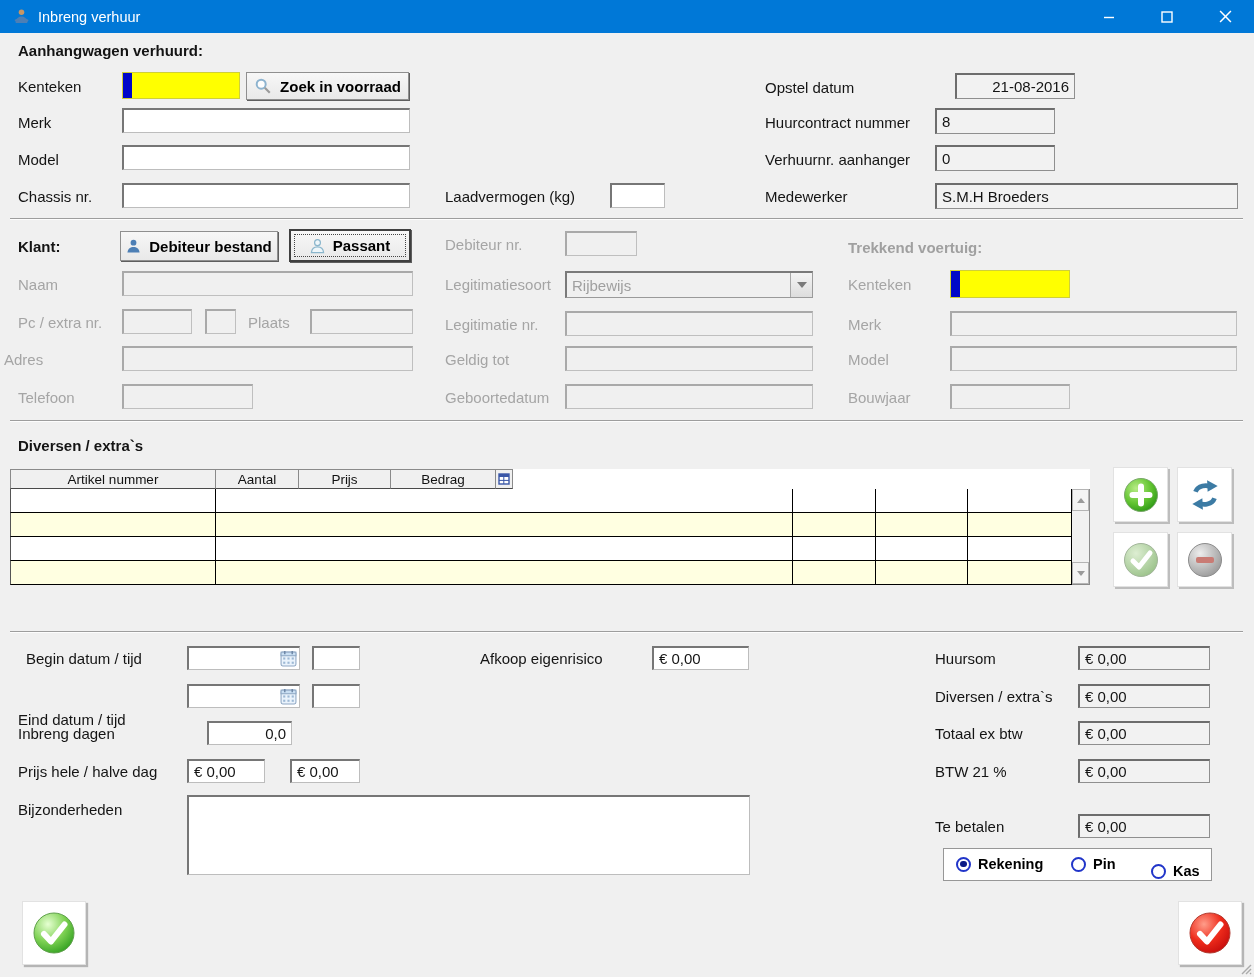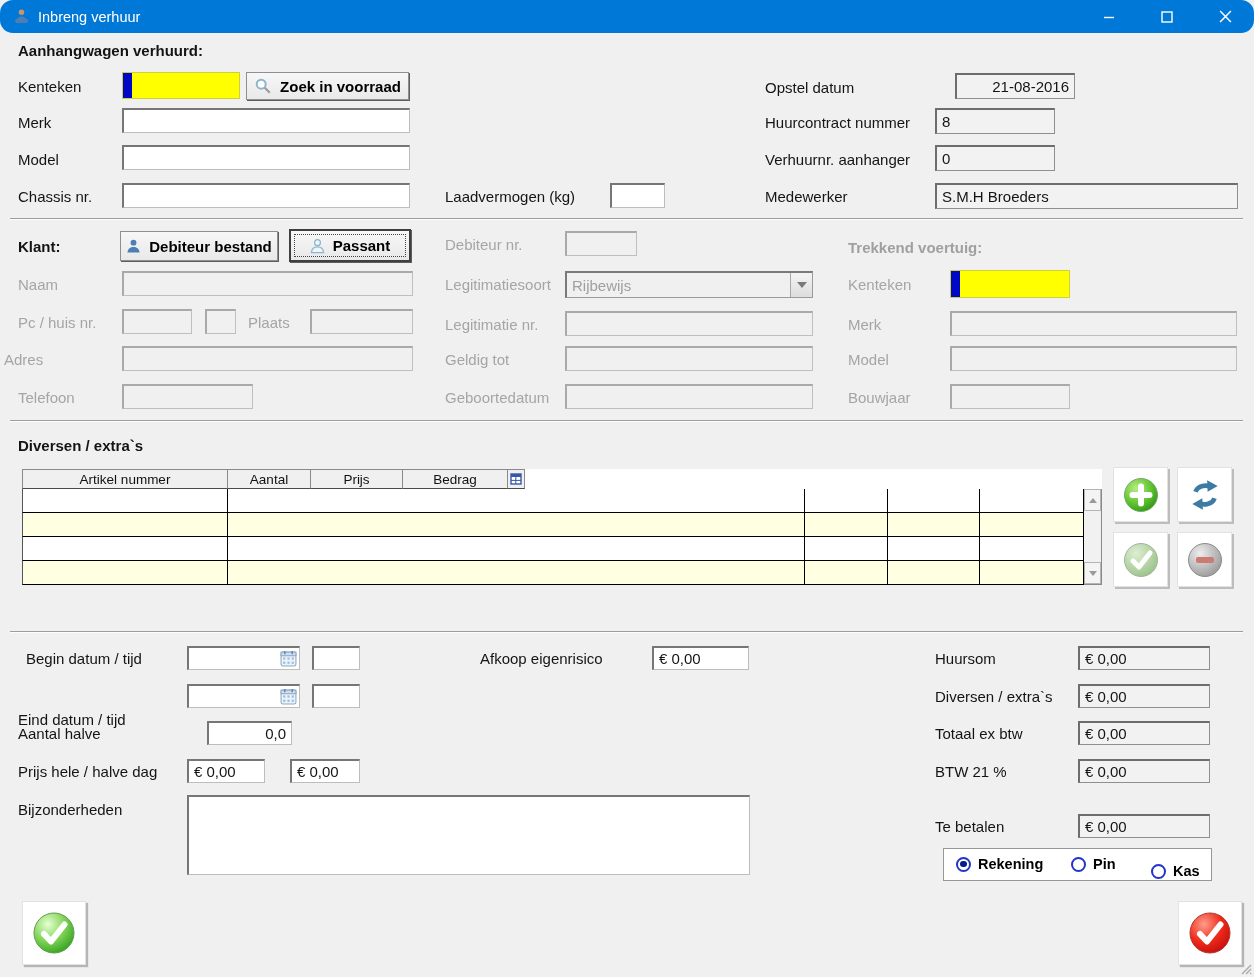--- a/index.html
+++ b/index.html
@@ -2,21 +2,21 @@
 <html><head>
 <meta charset="utf-8">
 <style>
   * { margin:0; padding:0; }
   html,body { background:#c8c8c8; }
   .win {
     position:relative; width:1254px; height:977px; background:#f0f0f0;
     font-family:"Liberation Sans", sans-serif; overflow:hidden;
   }
   
-  .titlebar { position:absolute; top:0; left:0; width:100%; height:33px; background:#0078d7; display:flex; align-items:center;border-radius:13px; }
+  .titlebar { position:absolute; top:0; left:0; width:100%; height:33px; background:#0078d7; display:flex; align-items:center; }
   .title-ico { margin-left:13px; width:17px; height:17px; flex:0 0 auto; }
   .title-txt { margin-left:8px; color:#fff; font-size:14.5px; }
   .capbox { position:absolute; right:0; top:0; height:33px; display:flex; }
   .cap { width:58px; height:33px; display:flex; align-items:center; justify-content:center; }
   
   .lbl { position:absolute; font-size:15px; color:#141414; white-space:nowrap; }
   .lbl.b { font-weight:bold; }
   .lbl.dis { color:#a5a5a5; }
   .lbl.disb { color:#a0a0a0; font-weight:bold; }
   .fld, input.fld, textarea.fld {
@@ -44,21 +44,21 @@
   .bigbtn {
     position:absolute; width:64px; height:64px; box-sizing:border-box; background:#fff;
     border:1px solid #e2e2e2; box-shadow:2px 2px 1px #b5b5b5; display:flex; align-items:center; justify-content:center; cursor:pointer;
   }
   
   .combo { position:absolute; box-sizing:border-box; background:#f0f0f0; border:1px solid #9a9a9a; border-top:2px solid #7a7a7a; border-left:2px solid #7a7a7a; display:flex; align-items:center; }
   .combo .ctext { flex:1; padding:0 5px; font-size:15px; color:#9f9f9f; }
   .combo .cbtn { width:21px; align-self:stretch; background:linear-gradient(#f4f4f4,#ddd); border-left:1px solid #a8a8a8; display:flex; align-items:center; justify-content:center; }
   .arrow-dn { width:0; height:0; border-left:5px solid transparent; border-right:5px solid transparent; border-top:6px solid #7a7a7a; }
   
-  .tbl { position:absolute; left:22px; top:469px; width:1080px; height:116px; background:#fff; }
+  .tbl { position:absolute; left:10px; top:469px; width:1080px; height:116px; background:#fff; }
   .thead { display:flex; height:20px; }
   .th { box-sizing:border-box; background:#f0f0f0; border-top:1px solid #8a8a8a; border-left:1px solid #8a8a8a; border-bottom:1px solid #4a4a4a; font-size:13.5px; color:#111; display:flex; align-items:center; justify-content:center; }
   .th:last-child { border-right:1px solid #8a8a8a; }
   .trows { position:absolute; left:0; top:20px; width:1062px; }
   .tr { display:flex; height:24px; }
   .td { box-sizing:border-box; border-left:1px solid #000; border-bottom:1px solid #000; background:#fff; }
   .td:first-child { border-left:1px solid #555; }
   .tr.alt .td { background:#ffffe1; }
   .vscroll { position:absolute; left:1062px; top:20px; width:18px; height:96px; box-sizing:border-box; background:#f1f1f1; border-right:1px solid #8a8a8a; border-bottom:1px solid #8a8a8a; }
   .sbtn { position:absolute; left:0; width:17px; height:22px; box-sizing:border-box; background:#f4f4f4; border:1px solid #b4b4b4; display:flex; align-items:center; justify-content:center; }
@@ -156,21 +156,21 @@
     <svg width="15" height="16" viewBox="0 0 16 16">
       <circle cx="8" cy="4.4" r="3.1" fill="#eef6fa" stroke="#8ab6cc" stroke-width="1.3"></circle>
       <path d="M1.5 15 C2 10.5 4.8 9 8 9 s6 1.5 6.5 6z" fill="#eef6fa" stroke="#8ab6cc" stroke-width="1.3"></path>
     </svg>
     <span>Passant</span>
   </div>
 
   <div class="lbl dis" style="left:18px; top:276px;">Naam</div>
   <input class="fld dis" style="left: 122px; top: 271px; width: 291px; height: 25px;" disabled="">
 
-  <div class="lbl dis" style="left:18px; top:314px;">Pc / huis nr.</div>
+  <div class="lbl dis" style="left:18px; top:314px;">Pc / extra nr.</div>
   <input class="fld dis" style="left: 122px; top: 309px; width: 70px; height: 25px;" disabled="">
   <input class="fld dis" style="left: 205px; top: 309px; width: 31px; height: 25px;" disabled="">
   <div class="lbl dis" style="left:248px; top:314px;">Plaats</div>
   <input class="fld dis" style="left: 310px; top: 309px; width: 103px; height: 25px;" disabled="">
 
   <div class="lbl dis" style="left:4px; top:351px;">Adres</div>
   <input class="fld dis" style="left: 122px; top: 346px; width: 291px; height: 25px;" disabled="">
 
   <div class="lbl dis" style="left:18px; top:389px;">Telefoon</div>
   <input class="fld dis" style="left: 122px; top: 384px; width: 131px; height: 25px;" disabled="">
@@ -350,21 +350,21 @@
           <rect x="7" y="7" width="2" height="2"></rect>
           <rect x="11" y="7" width="2" height="2"></rect>
           <rect x="3" y="11" width="2" height="2"></rect>
           <rect x="7" y="11" width="2" height="2"></rect>
           <rect x="11" y="11" width="2" height="2"></rect>
         </g>
     </svg>
   </div>
   <input class="fld" style="left: 312px; top: 684px; width: 48px; height: 24px;">
 
-  <div class="lbl" style="left:18px; top:725px;">Aantal halve</div>
+  <div class="lbl" style="left:18px; top:725px;">Inbreng dagen</div>
   <input class="fld r" style="left: 187px; top: 721px; width: 85px; height: 24px;" value="0,0">
 
   <div class="lbl" style="left:18px; top:763px;">Prijs hele / halve dag</div>
   <input class="fld" style="left: 187px; top: 759px; width: 78px; height: 24px;" value="€ 0,00">
   <input class="fld" style="left: 290px; top: 759px; width: 70px; height: 24px;" value="€ 0,00">
 
   <div class="lbl" style="left:18px; top:801px;">Bijzonderheden</div>
   <textarea class="fld" style="left: 187px; top: 795px; width: 563px; height: 80px; resize: none;"></textarea>
 
   <div class="lbl" style="left:480px; top:650px;">Afkoop eigenrisico</div>

